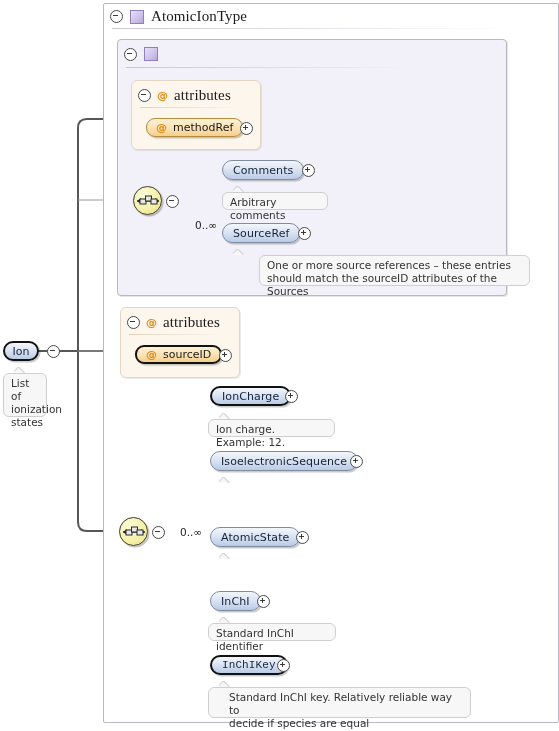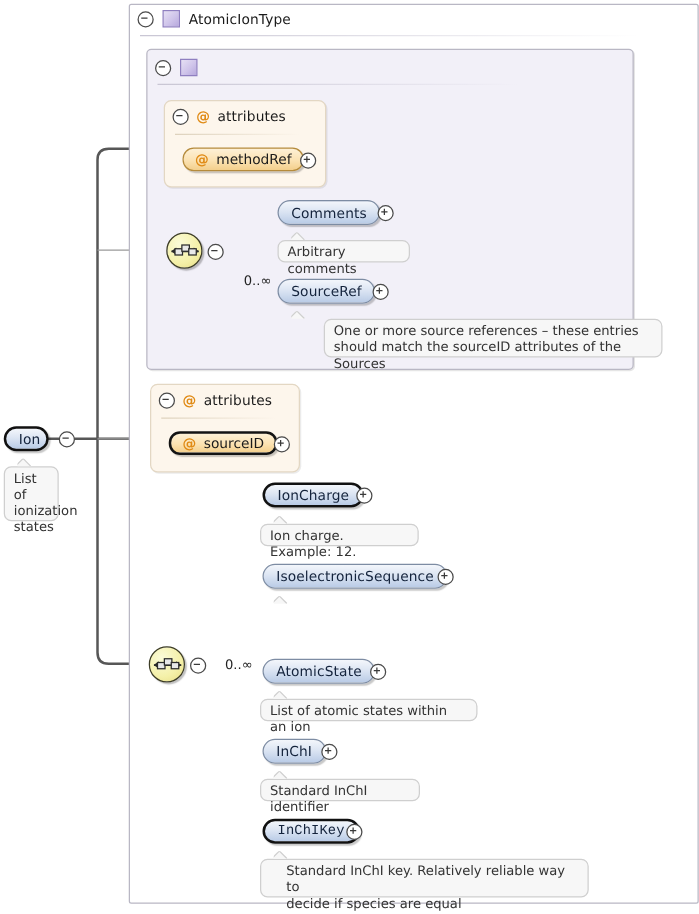--- a/index.html
+++ b/index.html
@@ -28,21 +28,21 @@
   }
   .toggle:before{content:"";position:absolute;left:2px;top:4px;width:5px;height:1px;background:#3a3a3a;}
   .toggle.plus:after{content:"";position:absolute;left:4px;top:2px;width:1px;height:5px;background:#3a3a3a;}
 
   
   .type-sq{
     width:12px;height:12px;flex:0 0 auto;
     background:linear-gradient(135deg,#e6e0f4 0%,#cfc4ea 55%,#b7a8dd 100%);
     border:1px solid #8f7fc0;
   }
-  .type-label{font-size:11px;color:#1a1a1a;white-space:nowrap;letter-spacing:.1px;}
+  .type-label{font-size:15px;color:#1a1a1a;white-space:nowrap;letter-spacing:.1px;font-family:Liberation Serif, serif;}
 
   
   .attr-panel{
     position:absolute;border:1px solid #e3d7c3;border-radius:6px;
     background:#fdf6ec;box-shadow:1px 1px 0 rgba(0,0,0,.08);
   }
   .attr-head{position:absolute;display:flex;align-items:center;gap:6px;}
   .at-sym{color:#e08a14;font-size:11px;font-weight:bold;line-height:1;}
   .attr-rule{position:absolute;height:1px;
     background:linear-gradient(to right,#ded2bd,rgba(222,210,189,0));}
@@ -54,21 +54,21 @@
     white-space:nowrap;box-sizing:border-box;
   }
   .attr-pill.optional{border:1px solid #b58b3c;}
   .attr-pill.required{border:2px solid #131313;}
   .attr-pill .nm{font-size:11px;color:#1a1a1a;}
 
   
   .el-pill{
     position:absolute;height:20px;border-radius:10px;
     background:linear-gradient(to bottom,#f3f6fb 0%,#dce5f3 45%,#b9cbe6 100%);
-    display:flex;align-items:center;padding:0 10px;
+    display:flex;align-items:center;justify-content:center;padding:0 10px;
     box-shadow:1.5px 1.5px 1px rgba(0,0,0,.22);
     white-space:nowrap;box-sizing:border-box;
   }
   .el-pill.optional{border:1px solid #7d8ca3;}
   .el-pill.required{border:2px solid #111111;}
   .el-pill .nm{font-size:11px;color:#14233c;letter-spacing:.1px;}
 
   
   .anno{
     position:absolute;border:1px solid #cfcfcf;border-radius:6px;background:#f7f7f7;
@@ -227,21 +227,20 @@
     <span class="nm">IsoelectronicSequence</span>
   </div>
   <span class="toggle plus" style="position:absolute;left:350px;top:455px;"></span>
   <div class="anno" style="left:208px;top:483px;width:330px;height:31px;background:transparent;border:0;pointer-events:none;"><span class="tick"></span></div>
 
   <span class="occ" style="left:180px;top:526px;">0..∞</span>
   <div class="el-pill optional" style="left:210px;top:527px;">
     <span class="nm">AtomicState</span>
   </div>
   <span class="toggle plus" style="position:absolute;left:296px;top:531px;"></span>
-  <div class="anno" style="left:208px;top:559px;width:174px;height:18px;">List of atomic states within an ion</div>
   <div class="anno" style="left:208px;top:559px;width:174px;height:18px;background:transparent;border:0;pointer-events:none;"><span class="tick"></span></div>
 
   <div class="el-pill optional" style="left:210px;top:591px;">
     <span class="nm">InChI</span>
   </div>
   <span class="toggle plus" style="position:absolute;left:257px;top:595px;"></span>
   <div class="anno" style="left:208px;top:623px;width:128px;height:18px;">Standard InChI identifier</div>
   <div class="anno" style="left:208px;top:623px;width:128px;height:18px;background:transparent;border:0;pointer-events:none;"><span class="tick"></span></div>
 
   <div class="el-pill required" style="left:210px;top:655px;font-family:Liberation Mono, monospace;">

